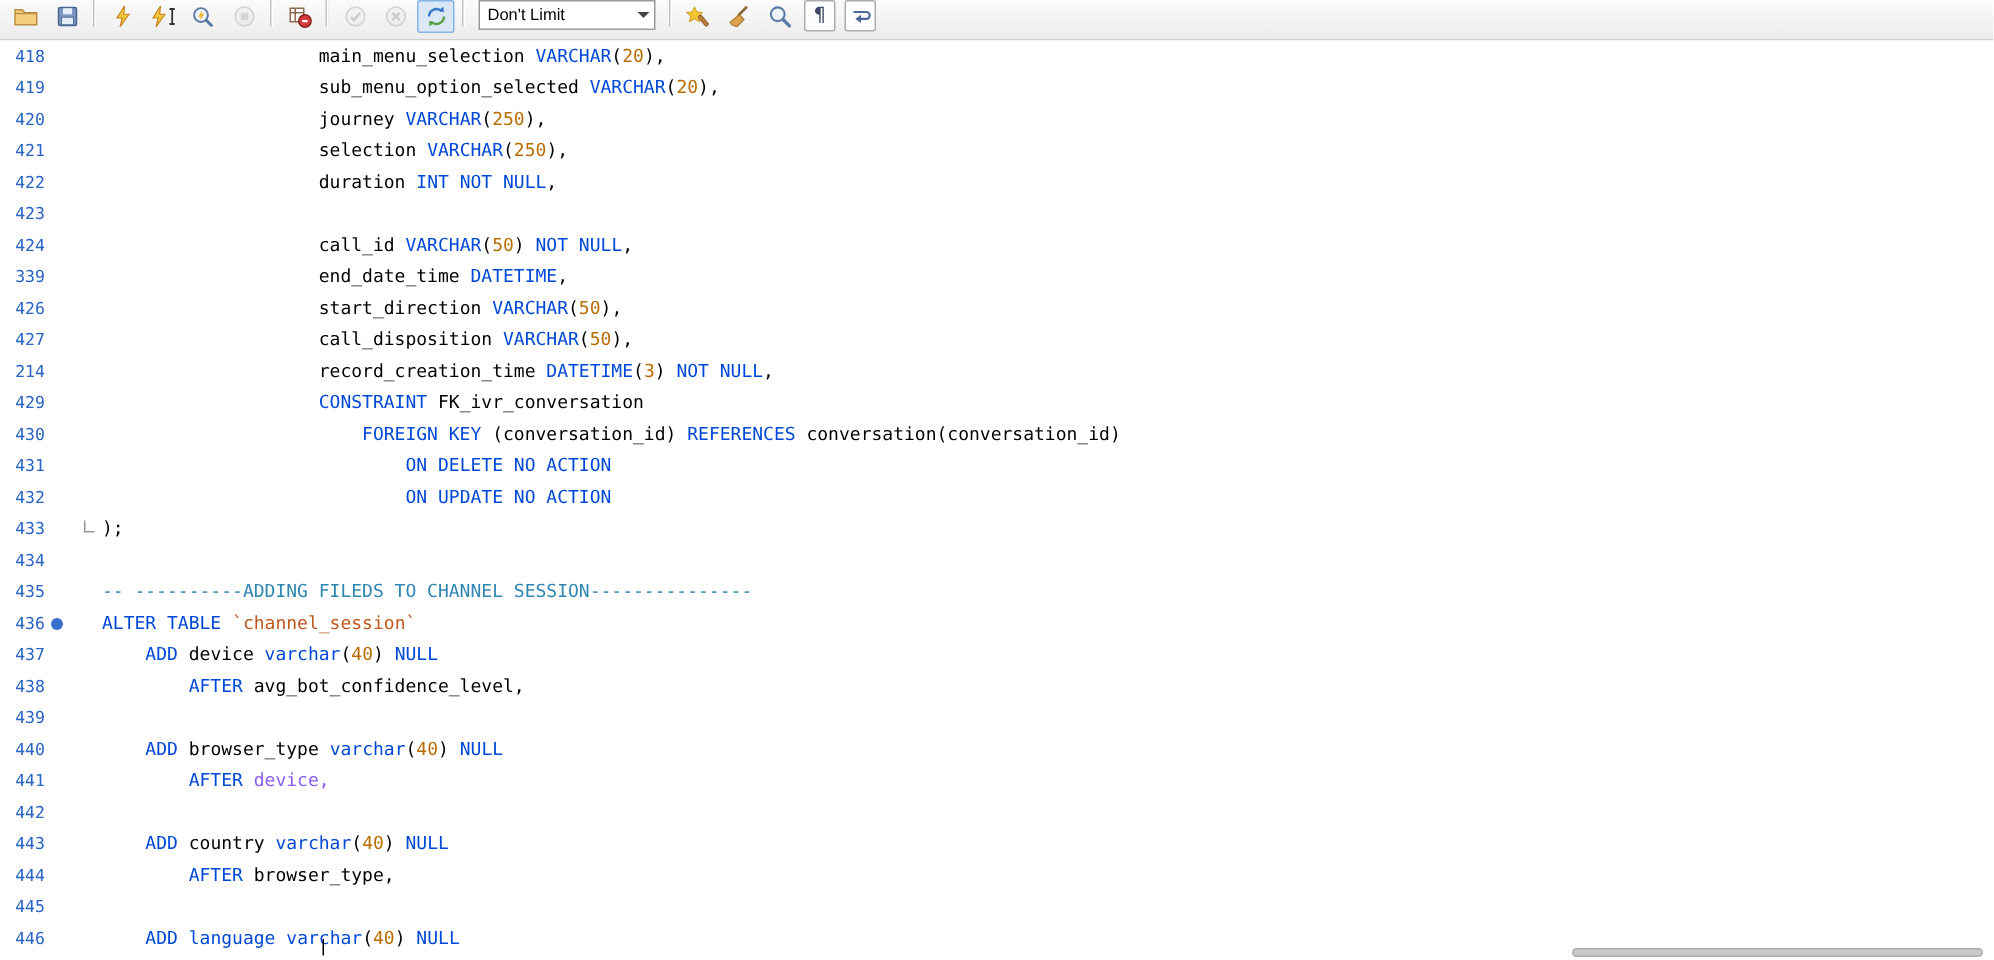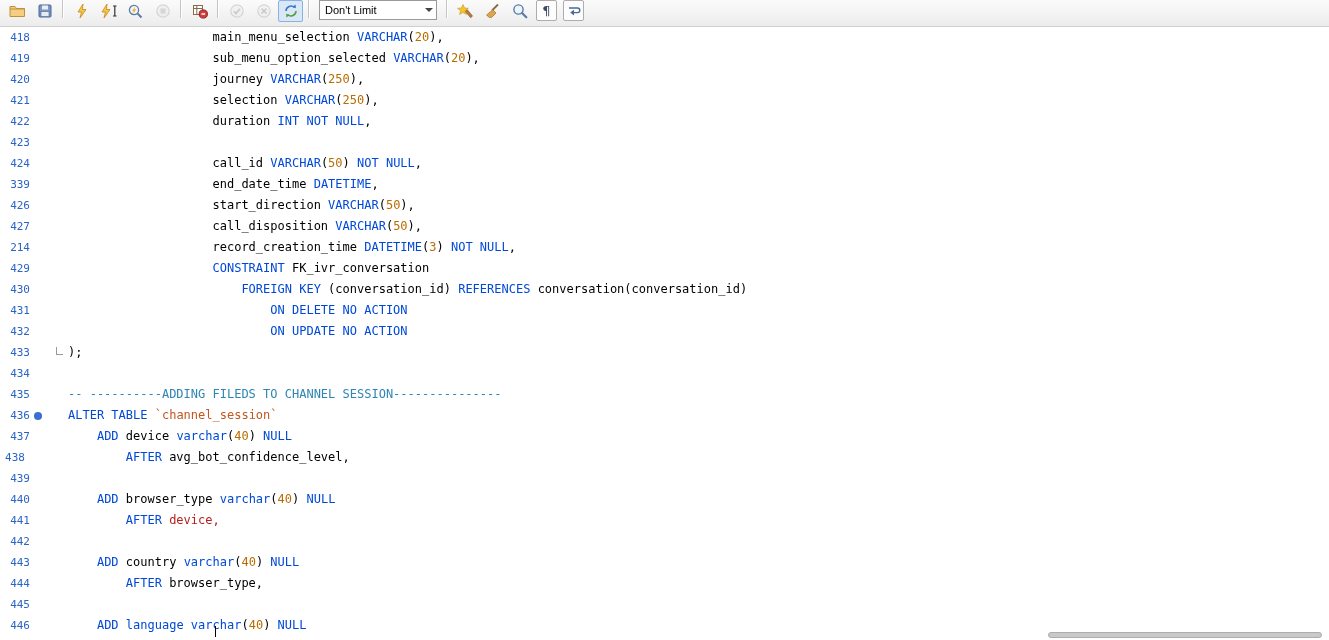--- a/index.html
+++ b/index.html
@@ -304,42 +304,42 @@
           <span class="fold"></span>
           <span class="code"><span style="color: rgb(0, 73, 216);">ALTER TABLE</span><span style="color: rgb(0, 0, 0);"> </span><span style="color: rgb(192, 87, 29);">`channel_session`</span></span>
         </div>
         <div class="row">
           <span class="lno" style="color: rgb(42, 100, 196);">437</span>
           <span class="mar"></span>
           <span class="fold"></span>
           <span class="code">    <span style="color: rgb(0, 73, 216);">ADD</span><span style="color: rgb(0, 0, 0);"> device </span><span style="color: rgb(0, 73, 216);">varchar</span><span style="color: rgb(0, 0, 0);">(</span><span style="color: rgb(185, 108, 0);">40</span><span style="color: rgb(0, 0, 0);">) </span><span style="color: rgb(0, 73, 216);">NULL</span></span>
         </div>
         <div class="row">
-          <span class="lno" style="color: rgb(42, 100, 196); text-align: center;">438</span>
+          <span class="lno" style="color: rgb(42, 100, 196);">438</span>
           <span class="mar"></span>
           <span class="fold"></span>
           <span class="code">        <span style="color: rgb(0, 73, 216);">AFTER</span><span style="color: rgb(0, 0, 0);"> avg_bot_confidence_level,</span></span>
         </div>
         <div class="row">
           <span class="lno" style="color: rgb(42, 100, 196);">439</span>
           <span class="mar"></span>
           <span class="fold"></span>
           <span class="code"></span>
         </div>
         <div class="row">
           <span class="lno" style="color: rgb(42, 100, 196);">440</span>
           <span class="mar"></span>
           <span class="fold"></span>
           <span class="code">    <span style="color: rgb(0, 73, 216);">ADD</span><span style="color: rgb(0, 0, 0);"> browser_type </span><span style="color: rgb(0, 73, 216);">varchar</span><span style="color: rgb(0, 0, 0);">(</span><span style="color: rgb(185, 108, 0);">40</span><span style="color: rgb(0, 0, 0);">) </span><span style="color: rgb(0, 73, 216);">NULL</span></span>
         </div>
         <div class="row">
           <span class="lno" style="color: rgb(42, 100, 196);">441</span>
           <span class="mar"></span>
           <span class="fold"></span>
-          <span class="code">        <span style="color: rgb(0, 73, 216);">AFTER</span><span style="color: #b91c1c; text-align: right;"> device,</span></span>
+          <span class="code">        <span style="color: rgb(0, 73, 216);">AFTER</span><span style="color: #8b5cf6; text-align: right;"> device,</span></span>
         </div>
         <div class="row">
           <span class="lno" style="color: rgb(42, 100, 196);">442</span>
           <span class="mar"></span>
           <span class="fold"></span>
           <span class="code"></span>
         </div>
         <div class="row">
           <span class="lno" style="color: rgb(42, 100, 196);">443</span>
           <span class="mar"></span>

